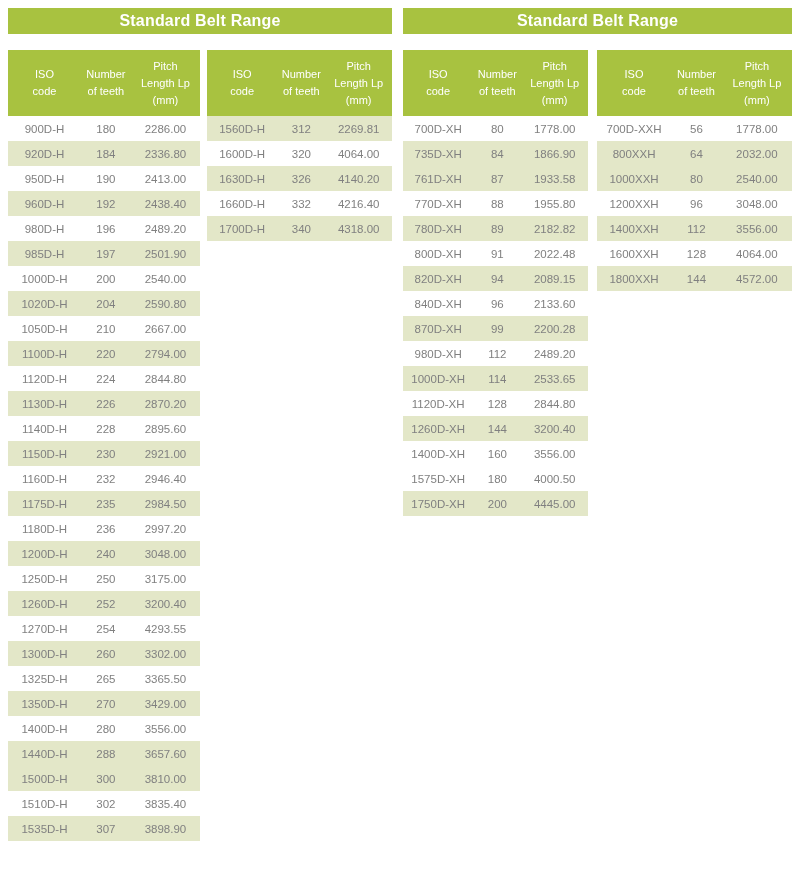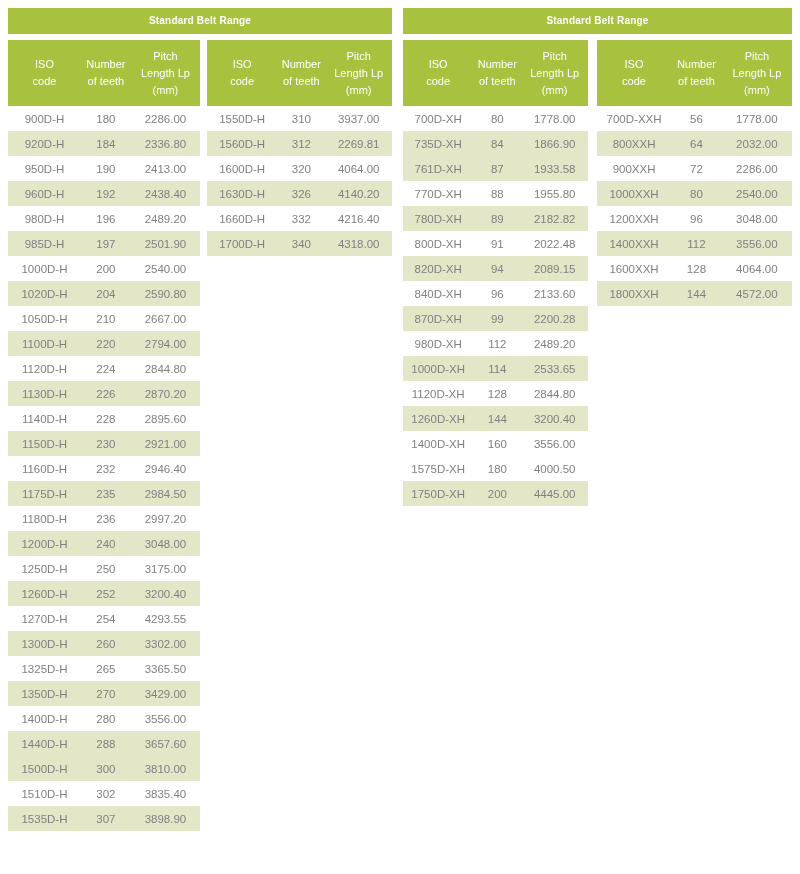--- a/index.html
+++ b/index.html
@@ -24,28 +24,28 @@
     top: 8px;
   }
   .group-left  { left: 8px;   width: 384px; }
   .group-right { left: 403px; width: 389px; }
 
   .group-title {
     height: 26px;
     line-height: 26px;
     text-align: center;
     color: #ffffff;
-    font-size: 10px;
+    font-size: 16px;
     font-weight: bold;
     letter-spacing: .2px;
     background: #a8c240;
   }
   .group-body {
     display: flex;
-    margin-top: 6px;
+    margin-top: 16px;
   }
   .subtable {
     box-sizing: border-box;
   }
   
   .group-left .sub-a  { width: 192px; margin-right: 7px; }
   .group-left .sub-b  { width: 185px; }
   
   .group-right .sub-c { width: 185px; margin-right: 9px; }
   .group-right .sub-d { width: 195px; }
@@ -262,25 +262,20 @@
               <col class="col-pitch">
             </colgroup>
             <thead>
               <tr>
                 <th>ISO<br>code</th>
                 <th>Number<br>of teeth</th>
                 <th>Pitch<br>Length Lp<br>(mm)</th>
               </tr>
             </thead>
             <tbody>
-              <tr class="odd">
-                <td>1550D-H</td>
-                <td>310</td>
-                <td>3937.00</td>
-              </tr>
               <tr class="even">
                 <td>1560D-H</td>
                 <td>312</td>
                 <td>2269.81</td>
               </tr>
               <tr class="odd">
                 <td>1600D-H</td>
                 <td>320</td>
                 <td>4064.00</td>
               </tr>
@@ -424,25 +419,20 @@
               <tr class="odd">
                 <td>700D-XXH</td>
                 <td>56</td>
                 <td>1778.00</td>
               </tr>
               <tr class="even">
                 <td>800XXH</td>
                 <td>64</td>
                 <td>2032.00</td>
               </tr>
-              <tr class="odd">
-                <td>900XXH</td>
-                <td>72</td>
-                <td>2286.00</td>
-              </tr>
               <tr class="even">
                 <td>1000XXH</td>
                 <td>80</td>
                 <td>2540.00</td>
               </tr>
               <tr class="odd">
                 <td>1200XXH</td>
                 <td>96</td>
                 <td>3048.00</td>
               </tr>

